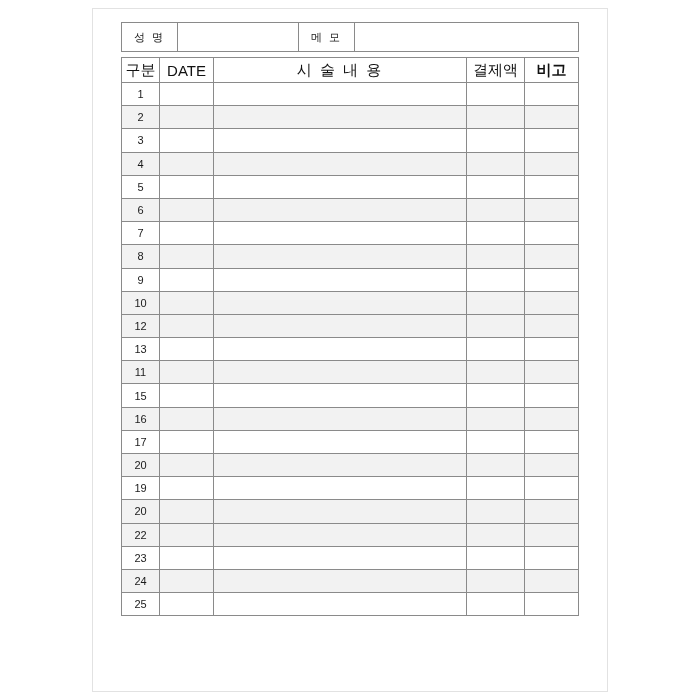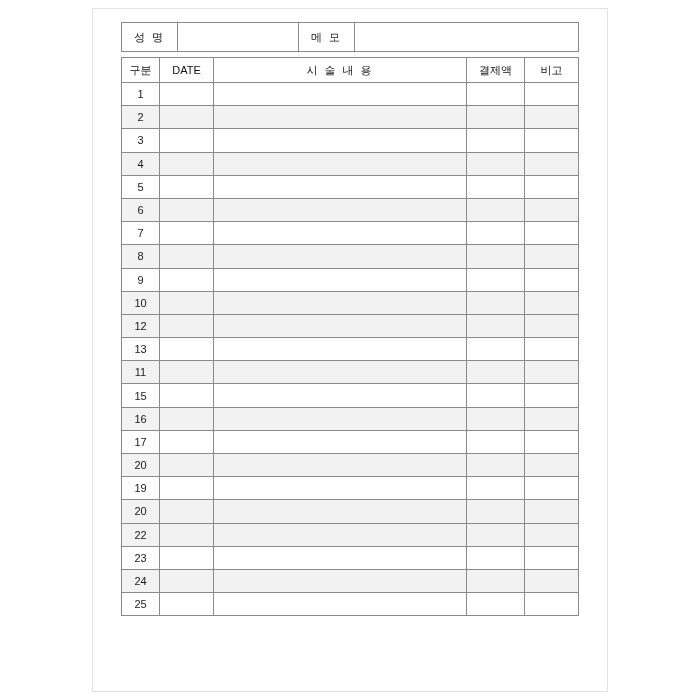--- a/index.html
+++ b/index.html
@@ -98,24 +98,24 @@
     justify-content: center;
     font-size: 10.5px;
     color: #1a1a1a;
     background: #ffffff;
     overflow: hidden;
   }
   .c-no   { width: 38px; flex: none; }
   .c-date { width: 54px; flex: none; }
   .c-desc { flex: 1; }
   .c-pay  { width: 58px; flex: none; }
-  .c-note { width: 54px; flex: none; }
+  .c-note { width: 54px; flex: none; font-weight: bold; }
 
   .trow.head .cell {
-    font-size: 11px;
+    font-size: 15px;
     color: #111111;
     background: #ffffff;
   }
   .trow.head .c-desc { letter-spacing: 2px; }
   .trow.head .c-no { letter-spacing: 0px; }
 
   .trow .c-no { font-size: 11px; }
 </style>
 </head>
 <body>

